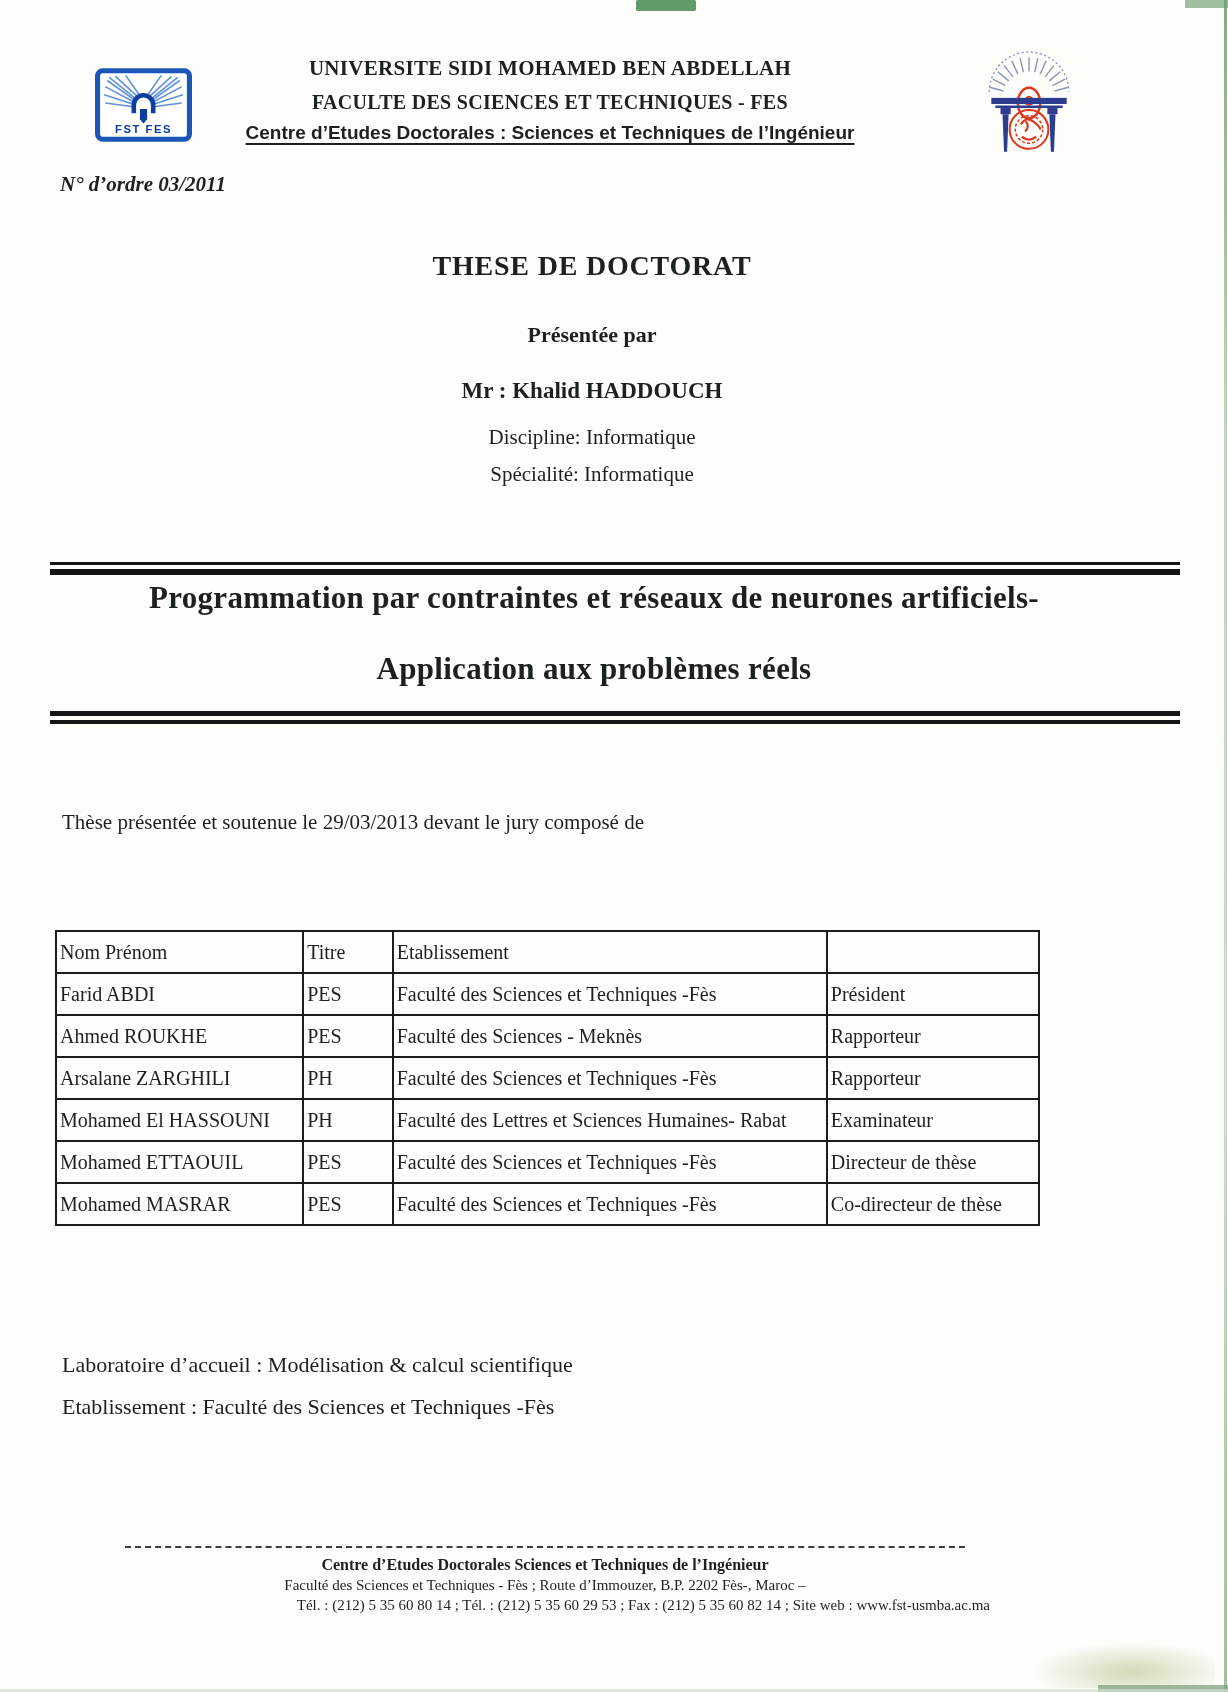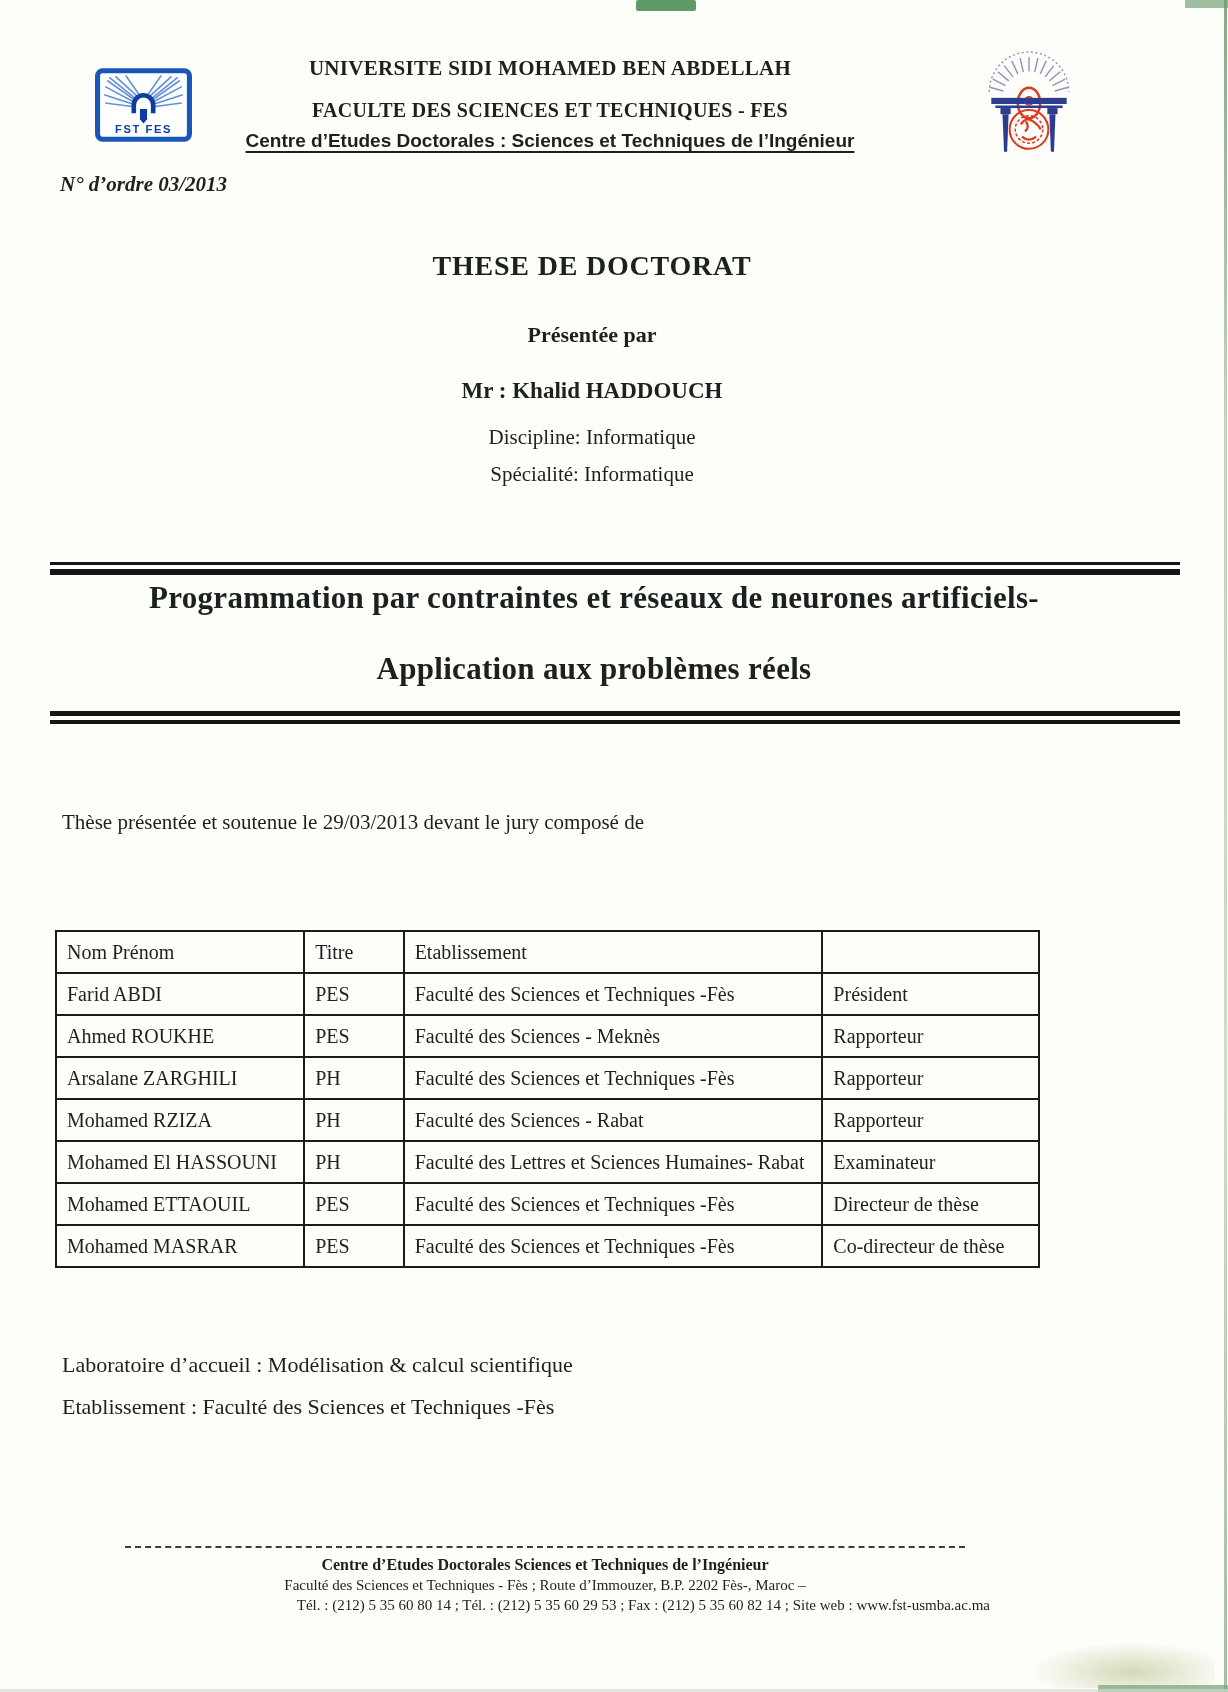--- a/index.html
+++ b/index.html
@@ -4,21 +4,21 @@
 <style>
   html,body{margin:0;padding:0;background:#d8d8d4;}
   .page{
     position:relative;width:1228px;height:1692px;margin:0 auto;
     background:#fdfdfa;overflow:hidden;
     font-family:"Liberation Serif",serif;color:#1b211c;
   }
   
   .header-center{position:absolute;left:150px;top:56px;width:800px;text-align:center;}
   .hdr-line1{font-size:21px;font-weight:bold;letter-spacing:.3px;}
-  .hdr-line2{font-size:20px;font-weight:bold;margin-top:18px;letter-spacing:.3px;}
+  .hdr-line2{font-size:20px;font-weight:bold;margin-top:10px;letter-spacing:.3px;}
   .hdr-line3{
     font-family:"Liberation Sans",sans-serif;font-size:19px;font-weight:bold;margin-top:8px;
     text-decoration:underline;text-decoration-thickness:2px;text-underline-offset:4px;
   }
   .logo-left{position:absolute;left:95px;top:68px;width:97px;height:74px;}
   .logo-right{position:absolute;left:983px;top:50px;width:92px;height:110px;}
   
   .order-number{position:absolute;left:60px;top:172px;font-size:21px;font-style:italic;font-weight:bold;}
   .centerblock{position:absolute;left:0;width:1112px;text-align:center;padding-left:36px;}
   .thesis-heading{top:250px;font-size:28px;font-weight:bold;letter-spacing:.8px;}
@@ -30,21 +30,21 @@
   .double-rule{position:absolute;left:50px;width:1130px;height:4px;
     border-top:3px solid #151515;border-bottom:6px solid #151515;}
   .rule-top{top:562px;}
   .rule-bottom{top:711px;border-top-width:5px;border-bottom-width:4px;}
   .titleblock{position:absolute;left:35px;width:1118px;text-align:center;font-weight:bold;font-size:31px;letter-spacing:.3px;}
   .title-1{top:580px;}
   .title-2{top:651px;}
   
   .defense-line{position:absolute;left:62px;top:810px;font-size:21px;font-weight:normal;}
   table.jury{position:absolute;left:55px;top:930px;width:985px;border-collapse:collapse;font-size:20px;}
-  table.jury td{border:2px solid #1c1c1c;padding:0 10px;height:40px;vertical-align:middle;margin-top:20px;}
+  table.jury td{border:2px solid #1c1c1c;padding:0 3px;height:40px;vertical-align:middle;margin-top:20px;}
   td.c-name{width:247px;}
   td.c-title{width:84px;}
   td.c-etab{width:444px;}
   td.c-role{width:210px;}
   
   .lab-1{position:absolute;left:62px;top:1352px;font-size:22px;}
   .lab-2{position:absolute;left:62px;top:1394px;font-size:22px;}
   
   .footer{position:absolute;left:100px;top:1546px;width:890px;text-align:center;}
   .footer-rule{margin:0 0 0 25px;width:840px;border:0;border-top:2px dashed #3c3c3c;}
@@ -118,21 +118,21 @@
     <rect x="12" y="54.5" width="66" height="2.5" fill="#2c3c8f"></rect>
     <rect x="17" y="57" width="10" height="6" fill="#2c3c8f"></rect>
     <polygon points="19,63 25,63 23.5,100 20.5,100" fill="#2c3c8f"></polygon>
     <rect x="63" y="57" width="10" height="6" fill="#2c3c8f"></rect>
     <polygon points="65,63 71,63 69.5,100 66.5,100" fill="#2c3c8f"></polygon>
     <circle cx="45" cy="78" r="19" fill="none" stroke="#dc3a1e" stroke-width="2"></circle>
     <circle cx="45" cy="78" r="13.5" fill="none" stroke="#dc3a1e" stroke-width="1.5" stroke-dasharray="3,2"></circle>
     <path d="M37 73 q5 -8 12 -3 t7 8 M38 85 q7 6 14 0 M42 70 q4 6 -1 10" fill="none" stroke="#dc3a1e" stroke-width="2.2"></path>
   </svg>
 
-  <div class="order-number">N° d’ordre 03/2013</div>
+  <div class="order-number">N° d’ordre 03/2011</div>
 
   <div class="centerblock thesis-heading">THESE DE DOCTORAT</div>
   <div class="centerblock presented-by">Présentée par</div>
   <div class="centerblock author">Mr : Khalid HADDOUCH</div>
   <div class="centerblock discipline">Discipline: Informatique</div>
   <div class="centerblock speciality">Spécialité: Informatique</div>
 
   <div class="double-rule rule-top"></div>
   <div class="titleblock title-1">Programmation par contraintes et réseaux de neurones artificiels-</div>
   <div class="titleblock title-2">Application aux problèmes réels</div>
@@ -157,26 +157,20 @@
       <tr>
         <td class="c-name">Ahmed ROUKHE</td>
         <td class="c-title">PES</td>
         <td class="c-etab">Faculté des Sciences - Meknès</td>
         <td class="c-role">Rapporteur</td>
       </tr>
       <tr>
         <td class="c-name">Arsalane ZARGHILI</td>
         <td class="c-title">PH</td>
         <td class="c-etab">Faculté des Sciences et Techniques -Fès</td>
-        <td class="c-role">Rapporteur</td>
-      </tr>
-      <tr>
-        <td class="c-name">Mohamed RZIZA</td>
-        <td class="c-title">PH</td>
-        <td class="c-etab">Faculté des Sciences - Rabat</td>
         <td class="c-role">Rapporteur</td>
       </tr>
       <tr>
         <td class="c-name">Mohamed El HASSOUNI</td>
         <td class="c-title">PH</td>
         <td class="c-etab">Faculté des Lettres et Sciences Humaines- Rabat</td>
         <td class="c-role">Examinateur</td>
       </tr>
       <tr>
         <td class="c-name">Mohamed ETTAOUIL</td>

